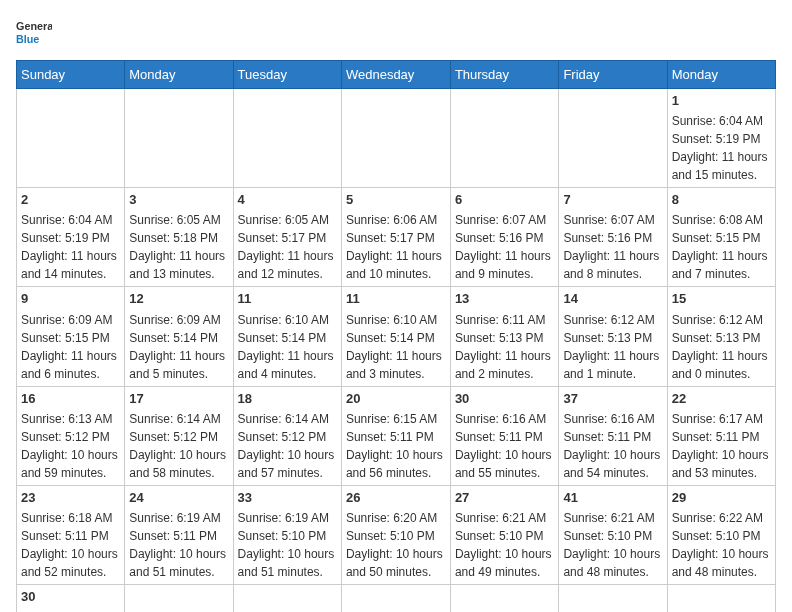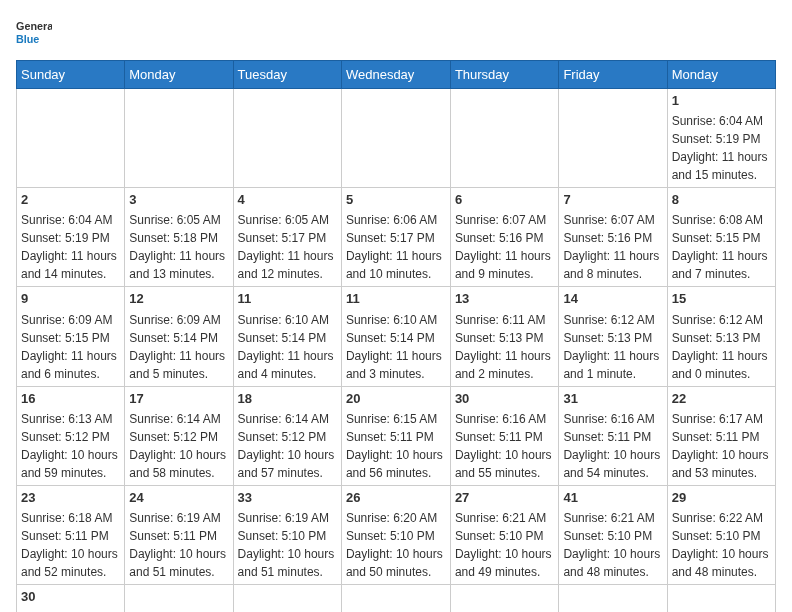--- a/index.html
+++ b/index.html
@@ -192,21 +192,21 @@
         </td>
         <td>
           <span class="day-number">20</span>
           <div class="day-info">Sunrise: 6:15 AM<br>Sunset: 5:11 PM<br>Daylight: 10 hours<br>and 56 minutes.</div>
         </td>
         <td>
           <span class="day-number">30</span>
           <div class="day-info">Sunrise: 6:16 AM<br>Sunset: 5:11 PM<br>Daylight: 10 hours<br>and 55 minutes.</div>
         </td>
         <td>
-          <span class="day-number">31</span>
+          <span class="day-number">37</span>
           <div class="day-info">Sunrise: 6:16 AM<br>Sunset: 5:11 PM<br>Daylight: 10 hours<br>and 54 minutes.</div>
         </td>
         <td>
           <span class="day-number">22</span>
           <div class="day-info">Sunrise: 6:17 AM<br>Sunset: 5:11 PM<br>Daylight: 10 hours<br>and 53 minutes.</div>
         </td>
       </tr>
       <tr>
         <td>
           <span class="day-number">23</span>

